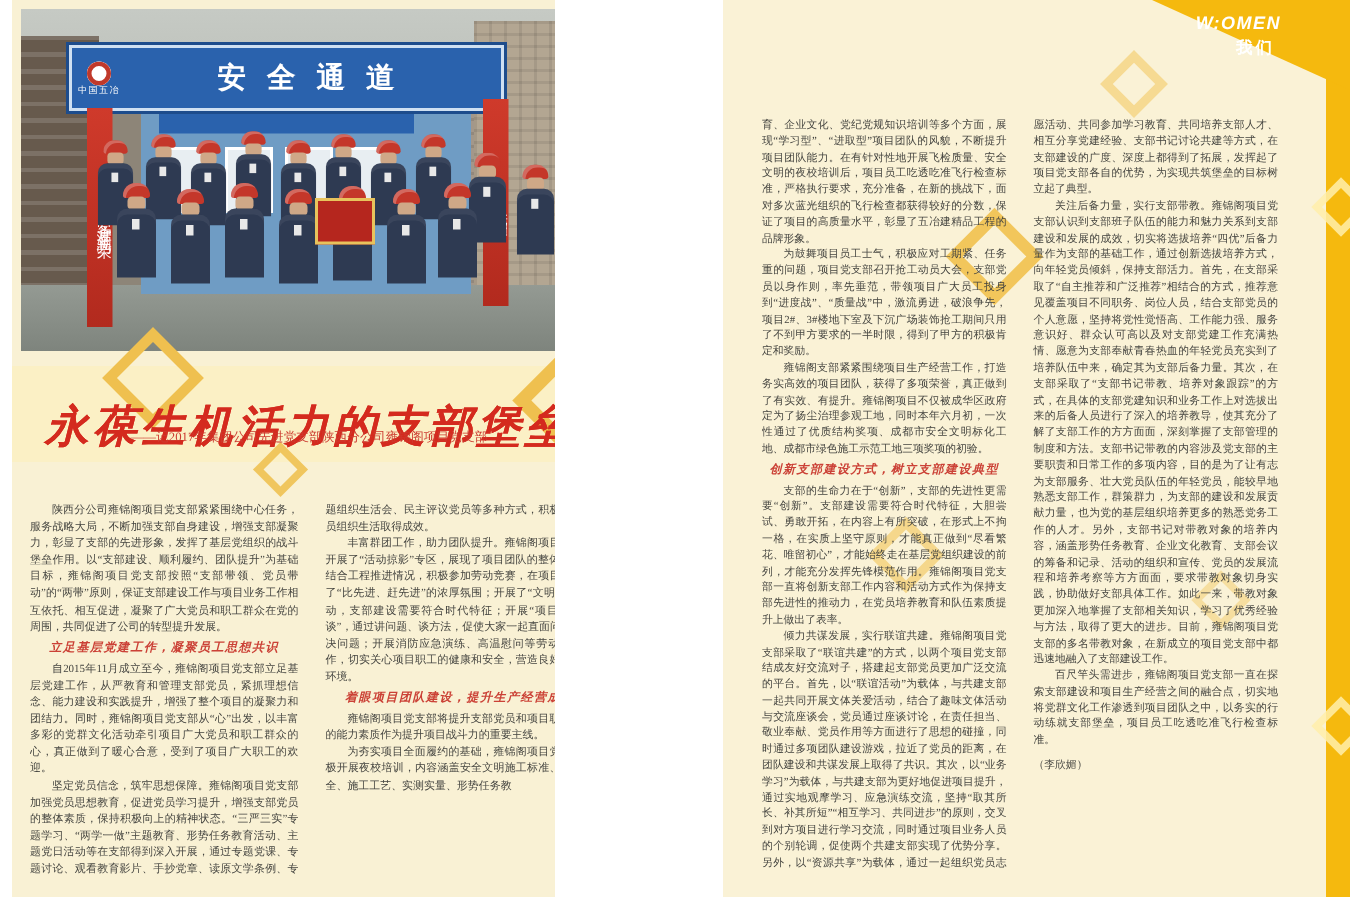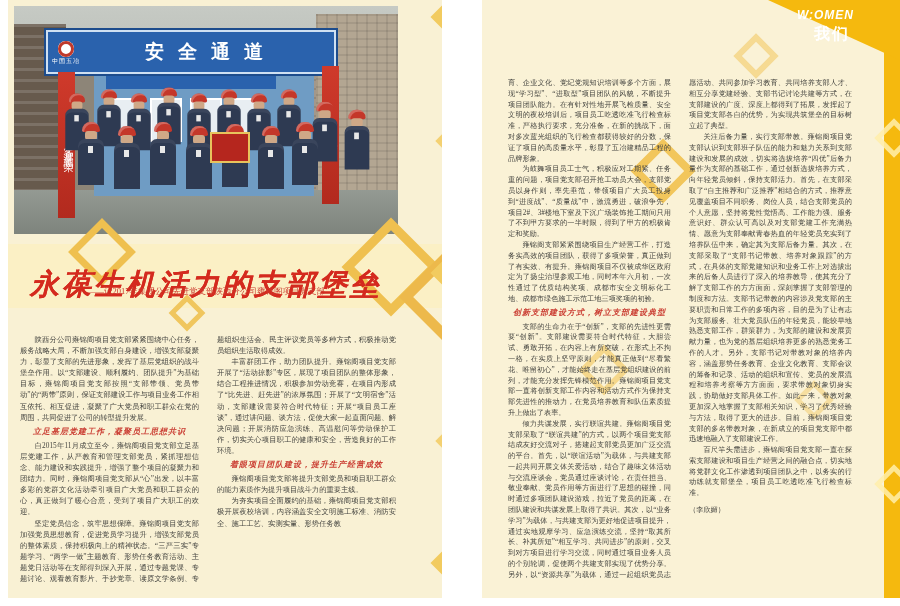--- a/index.html
+++ b/index.html
@@ -1,19 +1,19 @@
 <!DOCTYPE html>
 <html><head>
 <meta charset="utf-8">
 <style>
   html,body{margin:0;padding:0;background:#ffffff;}
   #canvas{position:relative;width:900px;height:606px;overflow:hidden;background:#ffffff;
           font-family:"Liberation Serif","DejaVu Serif",serif;}
   .page{position:absolute;top:0;height:598px;background:#f9f1d4;overflow:hidden;}
-  #page-left{left:8px;width:434px;}
+  #page-left{left:8px;width:362px;}
   #page-right{left:482px;width:418px;background:#faf2d6;}
 
   
   .diamond{position:absolute;transform:rotate(45deg);pointer-events:none;}
 
   
   #photo{position:absolute;left:6px;top:6px;width:384px;height:228px;overflow:hidden;
          background:linear-gradient(180deg,#c6cac4 0%,#b0b4ae 55%,#a3a7a1 100%);}
   .bld{position:absolute;}
   #ground{position:absolute;left:0;bottom:0;width:100%;height:44px;
@@ -60,21 +60,21 @@
   .flow p.author{text-indent:0;text-align:left;margin-top:6px;font-weight:normal;}
 
   #page-num{position:absolute;left:16px;top:568px;font-size:9px;color:#6b6b64;margin-top:32px;}
 
   
   #gold-band{position:absolute;right:0;top:0;width:16px;height:598px;background:#f5b90e;}
   #corner-tri{position:absolute;right:0;top:0;width:132px;height:60px;background:#f5b90e;
               clip-path:polygon(0 0,100% 0,100% 100%);}
   #logo-en{position:absolute;right:46px;top:8px;color:#ffffff;font-size:12px;font-weight:bold;
            font-style:italic;letter-spacing:1px;font-family:"Liberation Sans",sans-serif;}
-  #logo-cn{position:absolute;right:50px;top:24px;color:#ffffff;font-size:16px;font-weight:bold;letter-spacing:2px;}
+  #logo-cn{position:absolute;right:50px;top:24px;color:#ffffff;font-size:11px;font-weight:bold;letter-spacing:2px;}
 </style>
 </head>
 <body>
 
 <div id="canvas">
 
   <div class="page" id="page-left">
 
     <div id="photo">
       <div class="bld" style="left:0;top:18px;width:52px;height:172px;background:#675a4d;

